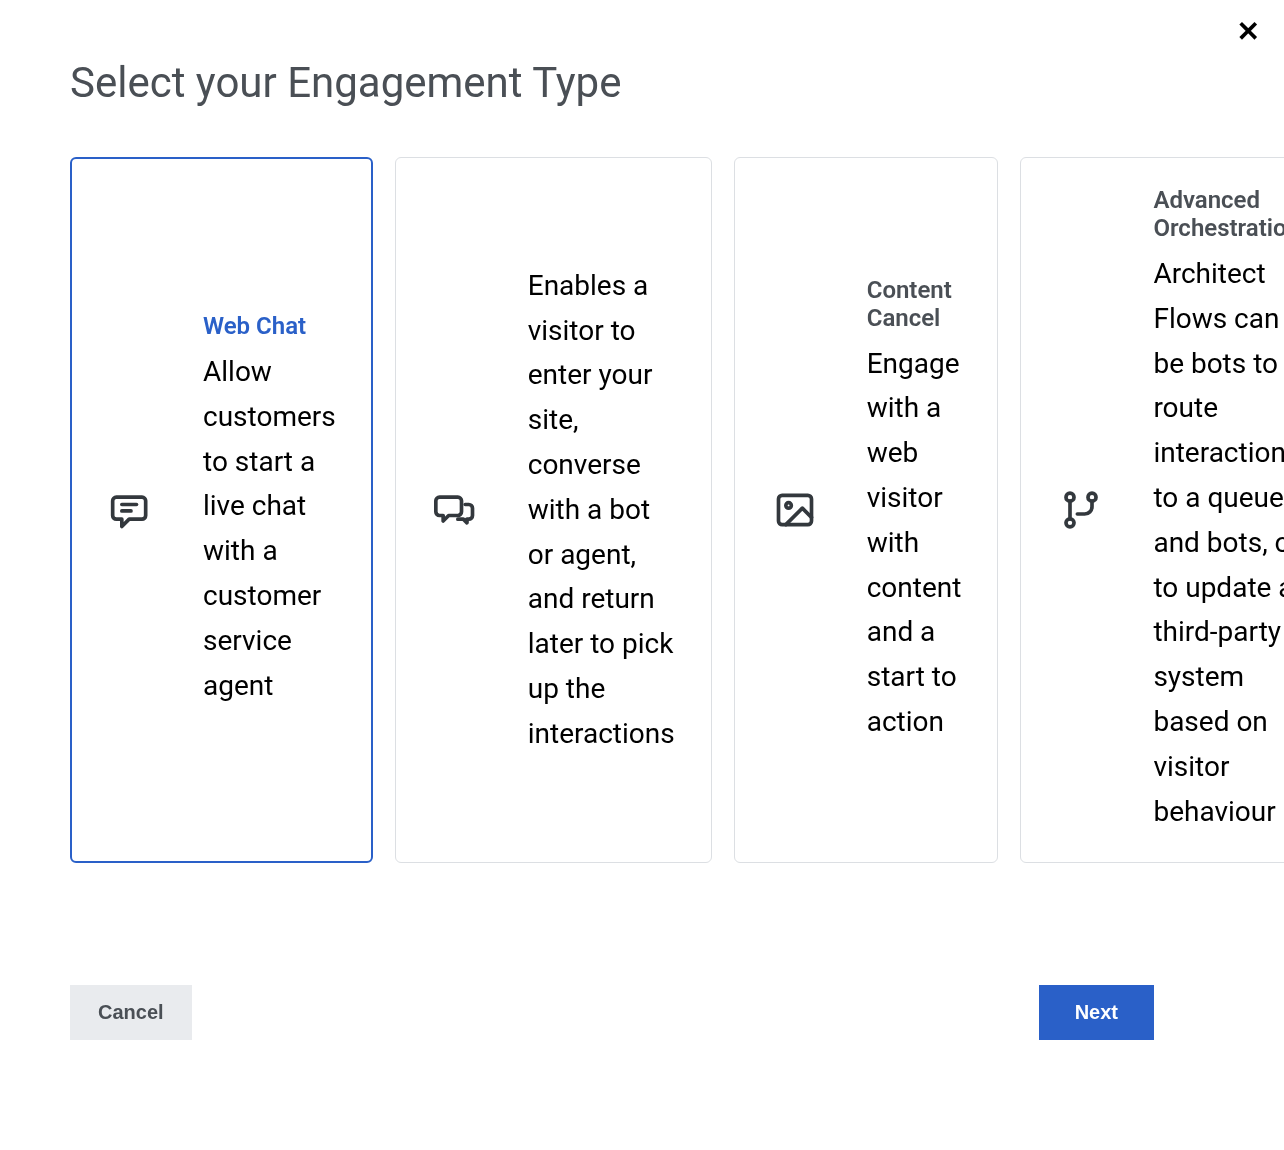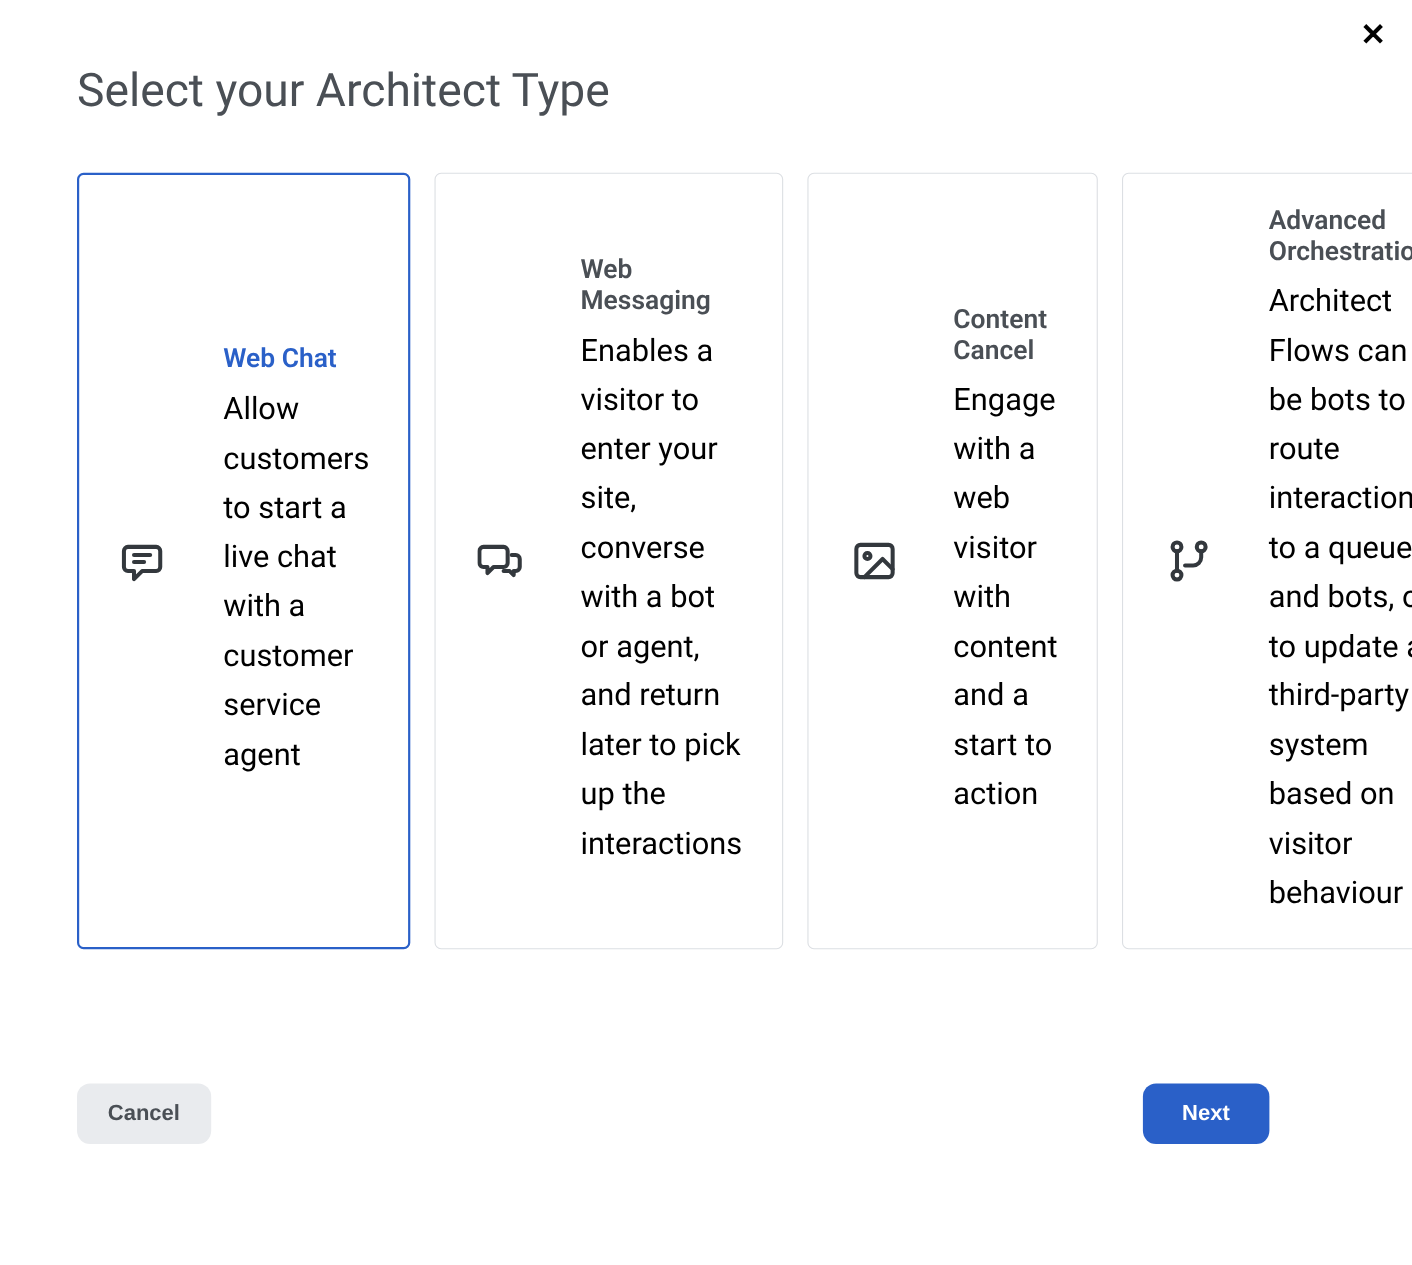--- a/index.html
+++ b/index.html
@@ -91,21 +91,21 @@
       position: absolute;
       bottom: 110px;
       left: 70px;
       right: 130px;
       display: flex;
       justify-content: space-between;
       align-items: center;
     }
     .btn {
       border: none;
-      border-radius: 12px;
+      border-radius: 0;
       padding: 16px 28px;
       font-size: 20px;
       font-weight: 600;
       cursor: pointer;
     }
     .btn-cancel {
       background: #e9ebee;
       color: #4a4f55;
     }
     .btn-next {
@@ -116,21 +116,21 @@
     }
   </style>
 </head>
 <body>
 
 <button class="close-btn">
   <span>✕</span>
 </button>
 
 <div class="container">
-  <h1 class="page-title">Select your Architect Type</h1>
+  <h1 class="page-title">Select your Engagement Type</h1>
 
   <div class="options">
 
     <div class="option-card selected">
       <div class="option-icon">
         <svg viewBox="0 0 24 24" fill="none" stroke="currentColor" stroke-width="2" stroke-linecap="round" stroke-linejoin="round">
           <path d="M4 5 h14 a2 2 0 0 1 2 2 v8 a2 2 0 0 1 -2 2 h-7 l-4 4 v-4 h-3 a2 2 0 0 1 -2 -2 v-8 a2 2 0 0 1 2 -2 z"></path>
           <line x1="7" y1="9" x2="15" y2="9"></line>
           <line x1="7" y1="12.5" x2="12" y2="12.5"></line>
         </svg>
@@ -142,21 +142,20 @@
     </div>
 
     <div class="option-card">
       <div class="option-icon">
         <svg viewBox="0 0 24 24" fill="none" stroke="currentColor" stroke-width="2" stroke-linecap="round" stroke-linejoin="round">
           <path d="M3 5 h10 a2 2 0 0 1 2 2 v6 a2 2 0 0 1 -2 2 h-5 l-3 3 v-3 h-2 a2 2 0 0 1 -2 -2 v-6 a2 2 0 0 1 2 -2 z"></path>
           <path d="M17 9 h2 a2 2 0 0 1 2 2 v4 a2 2 0 0 1 -2 2 h-1 v2 l-2 -2 h-3"></path>
         </svg>
       </div>
       <div class="option-text">
-        <div class="option-title">Web Messaging</div>
         <div class="option-desc">Enables a visitor to enter your site, converse with a bot or agent, and return later to pick up the interactions</div>
       </div>
     </div>
 
     <div class="option-card">
       <div class="option-icon">
         <svg viewBox="0 0 24 24" fill="none" stroke="currentColor" stroke-width="2" stroke-linecap="round" stroke-linejoin="round">
           <rect x="3" y="4" width="18" height="16" rx="2"></rect>
           <circle cx="8.5" cy="9.5" r="1.5"></circle>
           <path d="M21 16 l-5 -5 l-9 9"></path>

